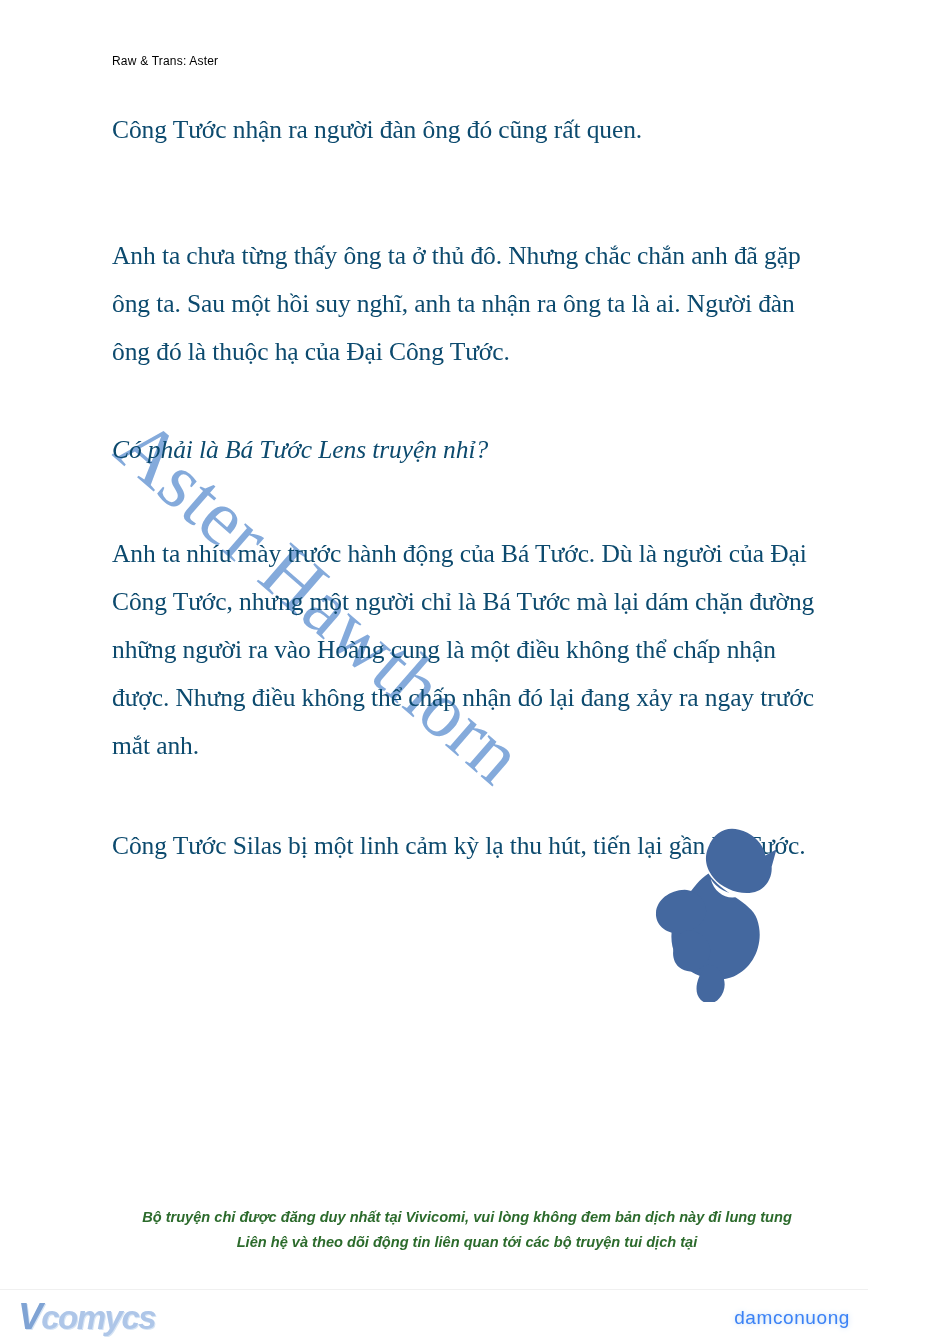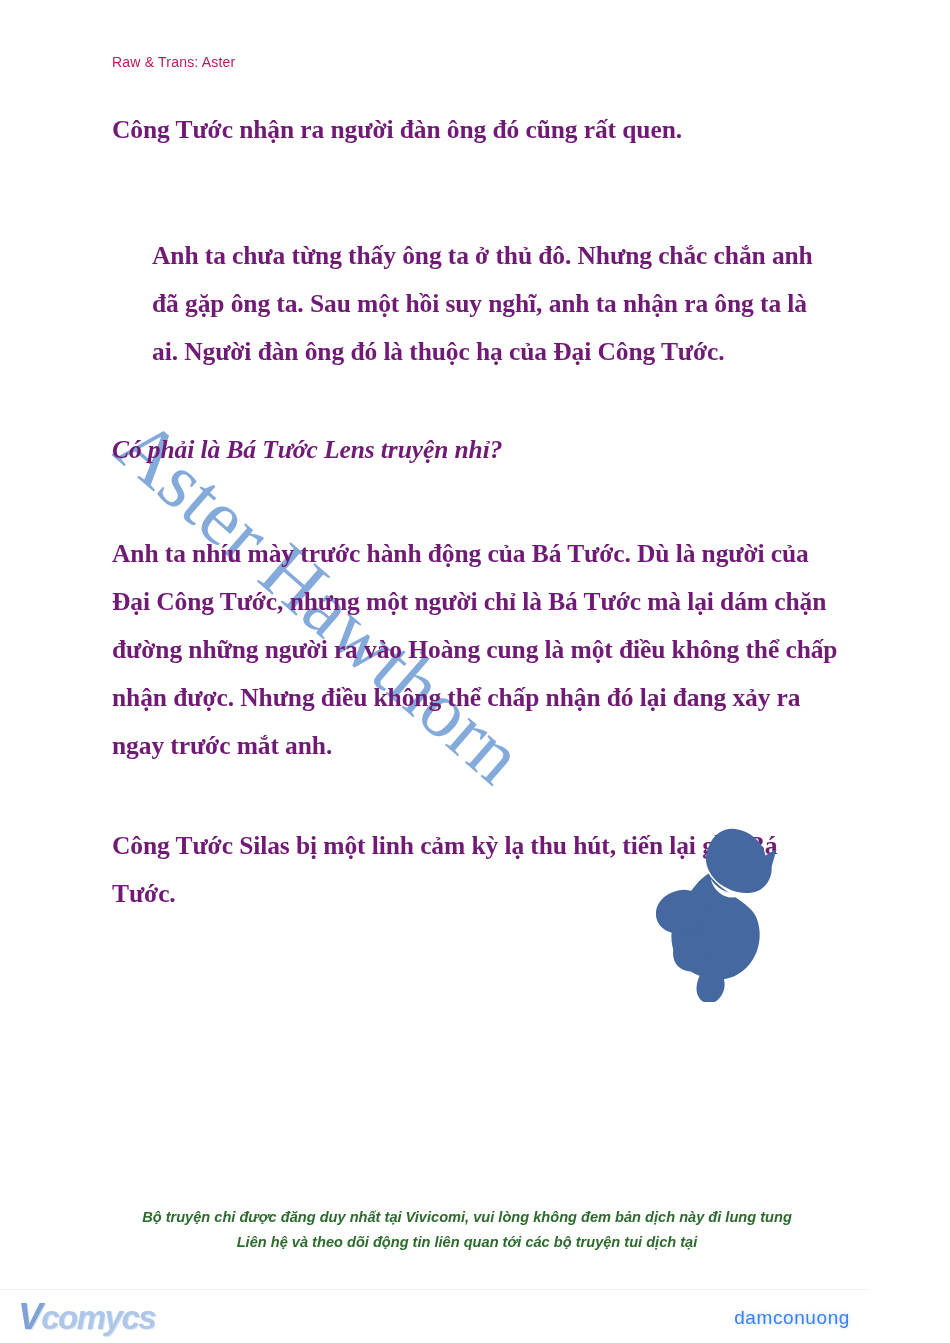--- a/index.html
+++ b/index.html
@@ -17,50 +17,49 @@
     background: #ffffff;
     overflow: hidden;
   }
 
   
   .doc-header {
     position: absolute;
     left: 112px;
     top: 54px;
     font-family: "Liberation Sans", sans-serif;
-    font-size: 14px;
-    color: #be185d;
+    font-size: 12px;
+    color: #000000;
     letter-spacing: 0.2px;
     white-space: nowrap;
     text-align: center;
   }
 
   
   .body-area {
     position: absolute;
     left: 112px;
     top: 106px;
     width: 726px;
   }
   .para {
     font-family: "Liberation Serif", serif;
     font-size: 25.5px;
     line-height: 48px;
-    color: #701a75;
+    color: #0c4a6e;
     margin: 0 0 46px 0;
     position: relative;
     z-index: 3;
     letter-spacing: -0.1px;
-    font-weight: bold;
   }
   .para.italic {
     font-style: italic;
   }
   .para.p1  { margin-bottom: 78px; }
-  .para.p2  { margin-bottom: 50px; margin-left: 40px; }
+  .para.p2  { margin-bottom: 50px; }
   .para.p3  { margin-bottom: 56px; }
   .para.p4  { margin-bottom: 52px; }
   .para.p5  { margin-bottom: 0; }
 
   
   .watermark {
     position: absolute;
     left: 118px;
     top: 330px;
     width: 720px;

